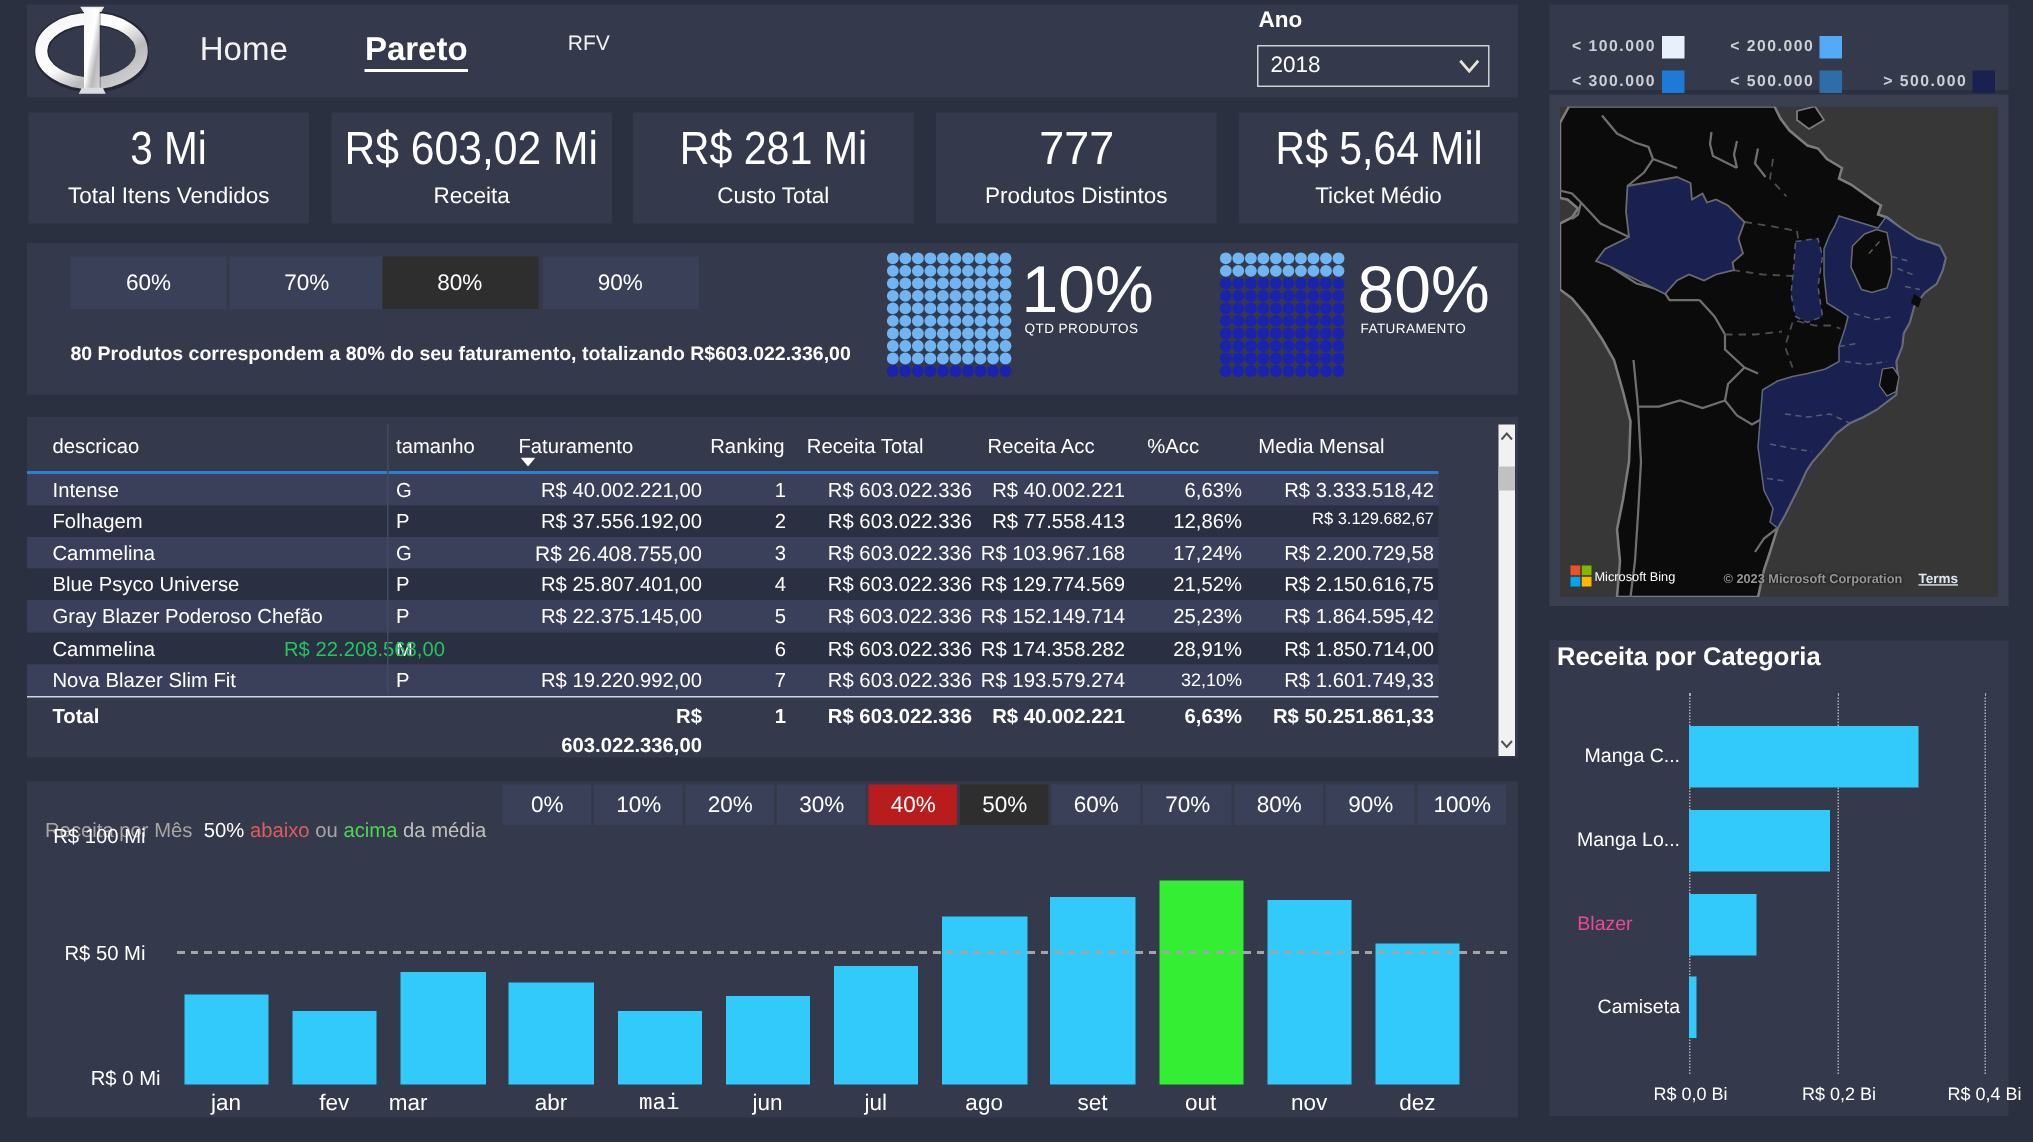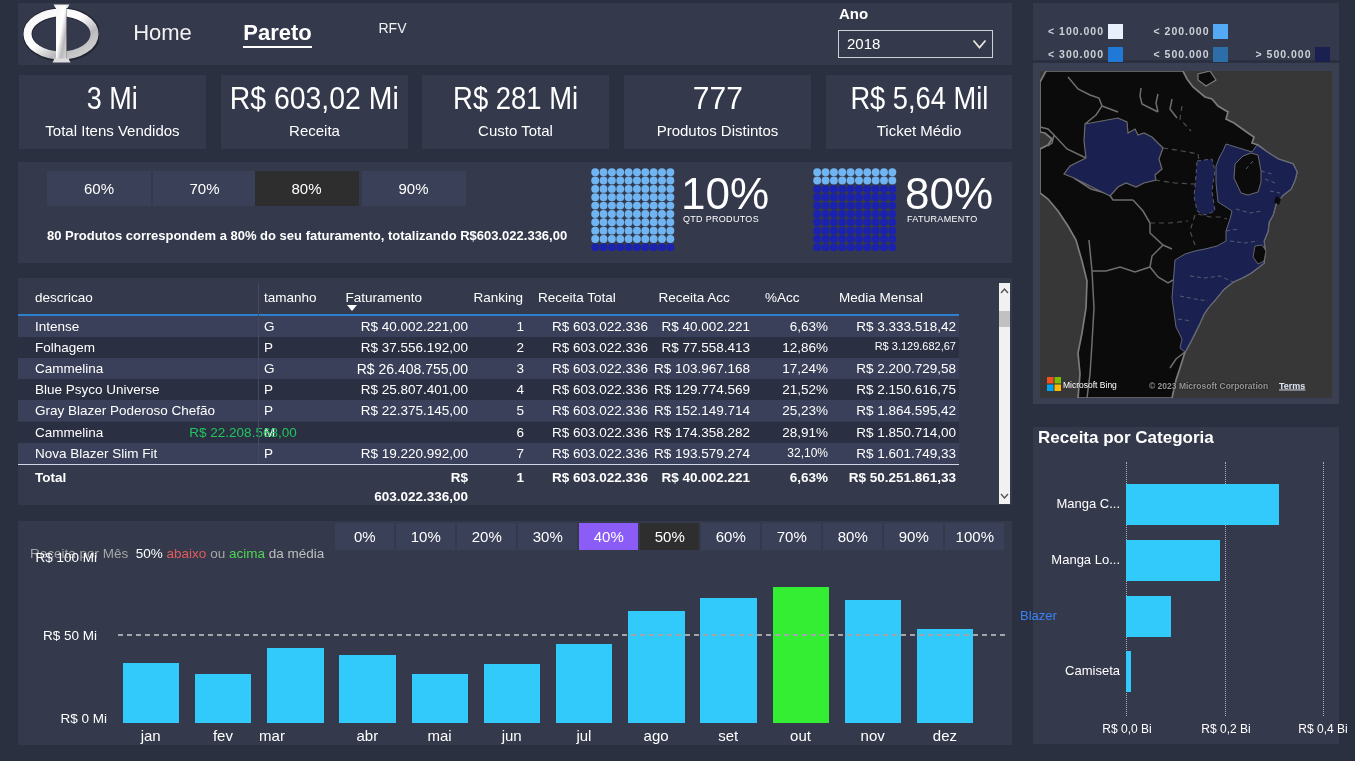--- a/index.html
+++ b/index.html
@@ -380,21 +380,21 @@
 <div class="panel" style="left:18px;top:521px;width:994px;height:224px;"></div>
 <div class="abs" style="left:30px;top:546px;font-size:13.5px;color:#a6a6a6;">Receita por Mês&nbsp; <span style="color:#fff;">50%</span> <span style="color:#e05c5c;">abaixo</span> ou <span style="color:#4ed455;">acima</span> <span style="color:#bfbfbf;">da média</span></div>
 <div class="abs" style="left:0px;width:97px;text-align:right;top:550px;font-size:13.5px;color:#fff;">R$ 100 Mi</div>
 <div class="abs" style="left:0px;width:97px;text-align:right;top:628px;font-size:13.5px;color:#fff;">R$ 50 Mi</div>
 <div class="abs" style="left:0px;width:97px;text-align:right;top:711px;font-size:13.5px;color:#fff;margin-left:10px;">R$ 0 Mi</div>
 <div id="cbtns">
     <div class="abs" style="left:335.3px;top:522.5px;width:59px;height:27.5px;line-height:27.5px;text-align:center;background:#3a4057;color:#fff;font-size:15px;">0%</div>
     <div class="abs" style="left:396.3px;top:522.5px;width:59px;height:27.5px;line-height:27.5px;text-align:center;background:#3a4057;color:#fff;font-size:15px;">10%</div>
     <div class="abs" style="left:457.3px;top:522.5px;width:59px;height:27.5px;line-height:27.5px;text-align:center;background:#3a4057;color:#fff;font-size:15px;">20%</div>
     <div class="abs" style="left:518.3px;top:522.5px;width:59px;height:27.5px;line-height:27.5px;text-align:center;background:#3a4057;color:#fff;font-size:15px;">30%</div>
-    <div class="abs" style="left:579.3px;top:522.5px;width:59px;height:27.5px;line-height:27.5px;text-align:center;background:#8b5cf6;color:#fff;font-size:15px;">40%</div>
+    <div class="abs" style="left:579.3px;top:522.5px;width:59px;height:27.5px;line-height:27.5px;text-align:center;background:#b91c1c;color:#fff;font-size:15px;">40%</div>
     <div class="abs" style="left:640.3px;top:522.5px;width:59px;height:27.5px;line-height:27.5px;text-align:center;background:#2e2e2e;color:#fff;font-size:15px;">50%</div>
     <div class="abs" style="left:701.3px;top:522.5px;width:59px;height:27.5px;line-height:27.5px;text-align:center;background:#3a4057;color:#fff;font-size:15px;">60%</div>
     <div class="abs" style="left:762.3px;top:522.5px;width:59px;height:27.5px;line-height:27.5px;text-align:center;background:#3a4057;color:#fff;font-size:15px;">70%</div>
     <div class="abs" style="left:823.3px;top:522.5px;width:59px;height:27.5px;line-height:27.5px;text-align:center;background:#3a4057;color:#fff;font-size:15px;">80%</div>
     <div class="abs" style="left:884.3px;top:522.5px;width:59px;height:27.5px;line-height:27.5px;text-align:center;background:#3a4057;color:#fff;font-size:15px;">90%</div>
     <div class="abs" style="left:945.3px;top:522.5px;width:59px;height:27.5px;line-height:27.5px;text-align:center;background:#3a4057;color:#fff;font-size:15px;">100%</div>
   </div>
 <div id="bars">
     <div class="abs" style="left:122.7px;top:662.6px;width:56.5px;height:60.39999999999998px;background:#32c9fb;"></div>
     <div class="abs" style="left:194.9px;top:673.8px;width:56.5px;height:49.200000000000045px;background:#32c9fb;"></div>
@@ -408,21 +408,21 @@
     <div class="abs" style="left:772.5000000000001px;top:586.5px;width:56.5px;height:136.5px;background:#33ee33;"></div>
     <div class="abs" style="left:844.7px;top:600.1px;width:56.5px;height:122.89999999999998px;background:#32c9fb;"></div>
     <div class="abs" style="left:916.9000000000001px;top:629.4px;width:56.5px;height:93.60000000000002px;background:#32c9fb;"></div>
   </div>
 <div class="abs" style="left:118px;top:634px;width:887px;height:2px;background:repeating-linear-gradient(90deg,#a2a5aa 0,#a2a5aa 5px,rgba(0,0,0,0) 5px,rgba(0,0,0,0) 9px);"></div>
 <div id="mlabels">
     <div class="abs" style="left:114.7px;top:727px;width:72px;text-align:center;color:#fff;font-size:15px;">jan</div>
     <div class="abs" style="left:186.9px;top:727px;width:72px;text-align:center;color:#fff;font-size:15px;">fev</div>
     <div class="abs" style="left:259.1px;top:727px;width:72px;text-align:left;color:#fff;font-size:15px;">mar</div>
     <div class="abs" style="left:331.3px;top:727px;width:72px;text-align:center;color:#fff;font-size:15px;">abr</div>
-    <div class="abs" style="left:403.5px;top:727px;width:72px;text-align:center;color:#fff;font-size:15px;">mai</div>
+    <div class="abs" style="left:403.5px;top:727px;width:72px;text-align:center;color:#fff;font-size:15px;font-family:Liberation Mono, monospace;">mai</div>
     <div class="abs" style="left:475.7px;top:727px;width:72px;text-align:center;color:#fff;font-size:15px;">jun</div>
     <div class="abs" style="left:547.9000000000001px;top:727px;width:72px;text-align:center;color:#fff;font-size:15px;">jul</div>
     <div class="abs" style="left:620.1px;top:727px;width:72px;text-align:center;color:#fff;font-size:15px;">ago</div>
     <div class="abs" style="left:692.3000000000001px;top:727px;width:72px;text-align:center;color:#fff;font-size:15px;">set</div>
     <div class="abs" style="left:764.5000000000001px;top:727px;width:72px;text-align:center;color:#fff;font-size:15px;">out</div>
     <div class="abs" style="left:836.7px;top:727px;width:72px;text-align:center;color:#fff;font-size:15px;">nov</div>
     <div class="abs" style="left:908.9000000000001px;top:727px;width:72px;text-align:center;color:#fff;font-size:15px;">dez</div>
   </div>
 
 <div class="panel" style="left:1033px;top:3px;width:306px;height:57px;"></div>
@@ -465,20 +465,20 @@
 <div class="panel" style="left:1033px;top:426.5px;width:306px;height:317px;"></div>
 <div class="abs" style="left:1038px;top:428px;color:#fff;font-size:17px;font-weight:bold;">Receita por Categoria</div>
 <div id="cat">
     <div class="abs" style="left:1126px;top:462px;width:0;height:254px;border-left:1.5px dotted rgba(235,238,244,0.65);"></div>
     <div class="abs" style="left:1224.5px;top:462px;width:0;height:254px;border-left:1.5px dotted rgba(235,238,244,0.65);"></div>
     <div class="abs" style="left:1323px;top:462px;width:0;height:254px;border-left:1.5px dotted rgba(235,238,244,0.65);"></div>
     <div class="abs" style="left:1020px;top:496px;width:100px;text-align:right;color:#fff;font-size:13px;">Manga C...</div>
     <div class="abs" style="left:1126px;top:484px;width:153.2px;height:41px;background:#32c9fb;"></div>
     <div class="abs" style="left:1020px;top:552px;width:100px;text-align:right;color:#fff;font-size:13px;">Manga Lo...</div>
     <div class="abs" style="left:1126px;top:540px;width:94.1px;height:41px;background:#32c9fb;"></div>
-    <div class="abs" style="left:1020px;top:608px;width:100px;text-align:left;color:#3b82f6;font-size:13px;">Blazer</div>
+    <div class="abs" style="left:1020px;top:608px;width:100px;text-align:center;color:#ec4899;font-size:13px;">Blazer</div>
     <div class="abs" style="left:1126px;top:596px;width:44.6px;height:41px;background:#32c9fb;"></div>
     <div class="abs" style="left:1020px;top:663.4px;width:100px;text-align:right;color:#fff;font-size:13px;">Camiseta</div>
     <div class="abs" style="left:1126px;top:651.4px;width:4.5px;height:41px;background:#32c9fb;"></div>
     <div class="abs" style="left:1082px;top:722px;width:90px;text-align:center;color:#fff;font-size:12px;">R$ 0,0 Bi</div>
     <div class="abs" style="left:1181px;top:722px;width:90px;text-align:center;color:#fff;font-size:12px;">R$ 0,2 Bi</div>
     <div class="abs" style="left:1278px;top:722px;width:90px;text-align:center;color:#fff;font-size:12px;">R$ 0,4 Bi</div>
   </div>
 
 </body></html>

